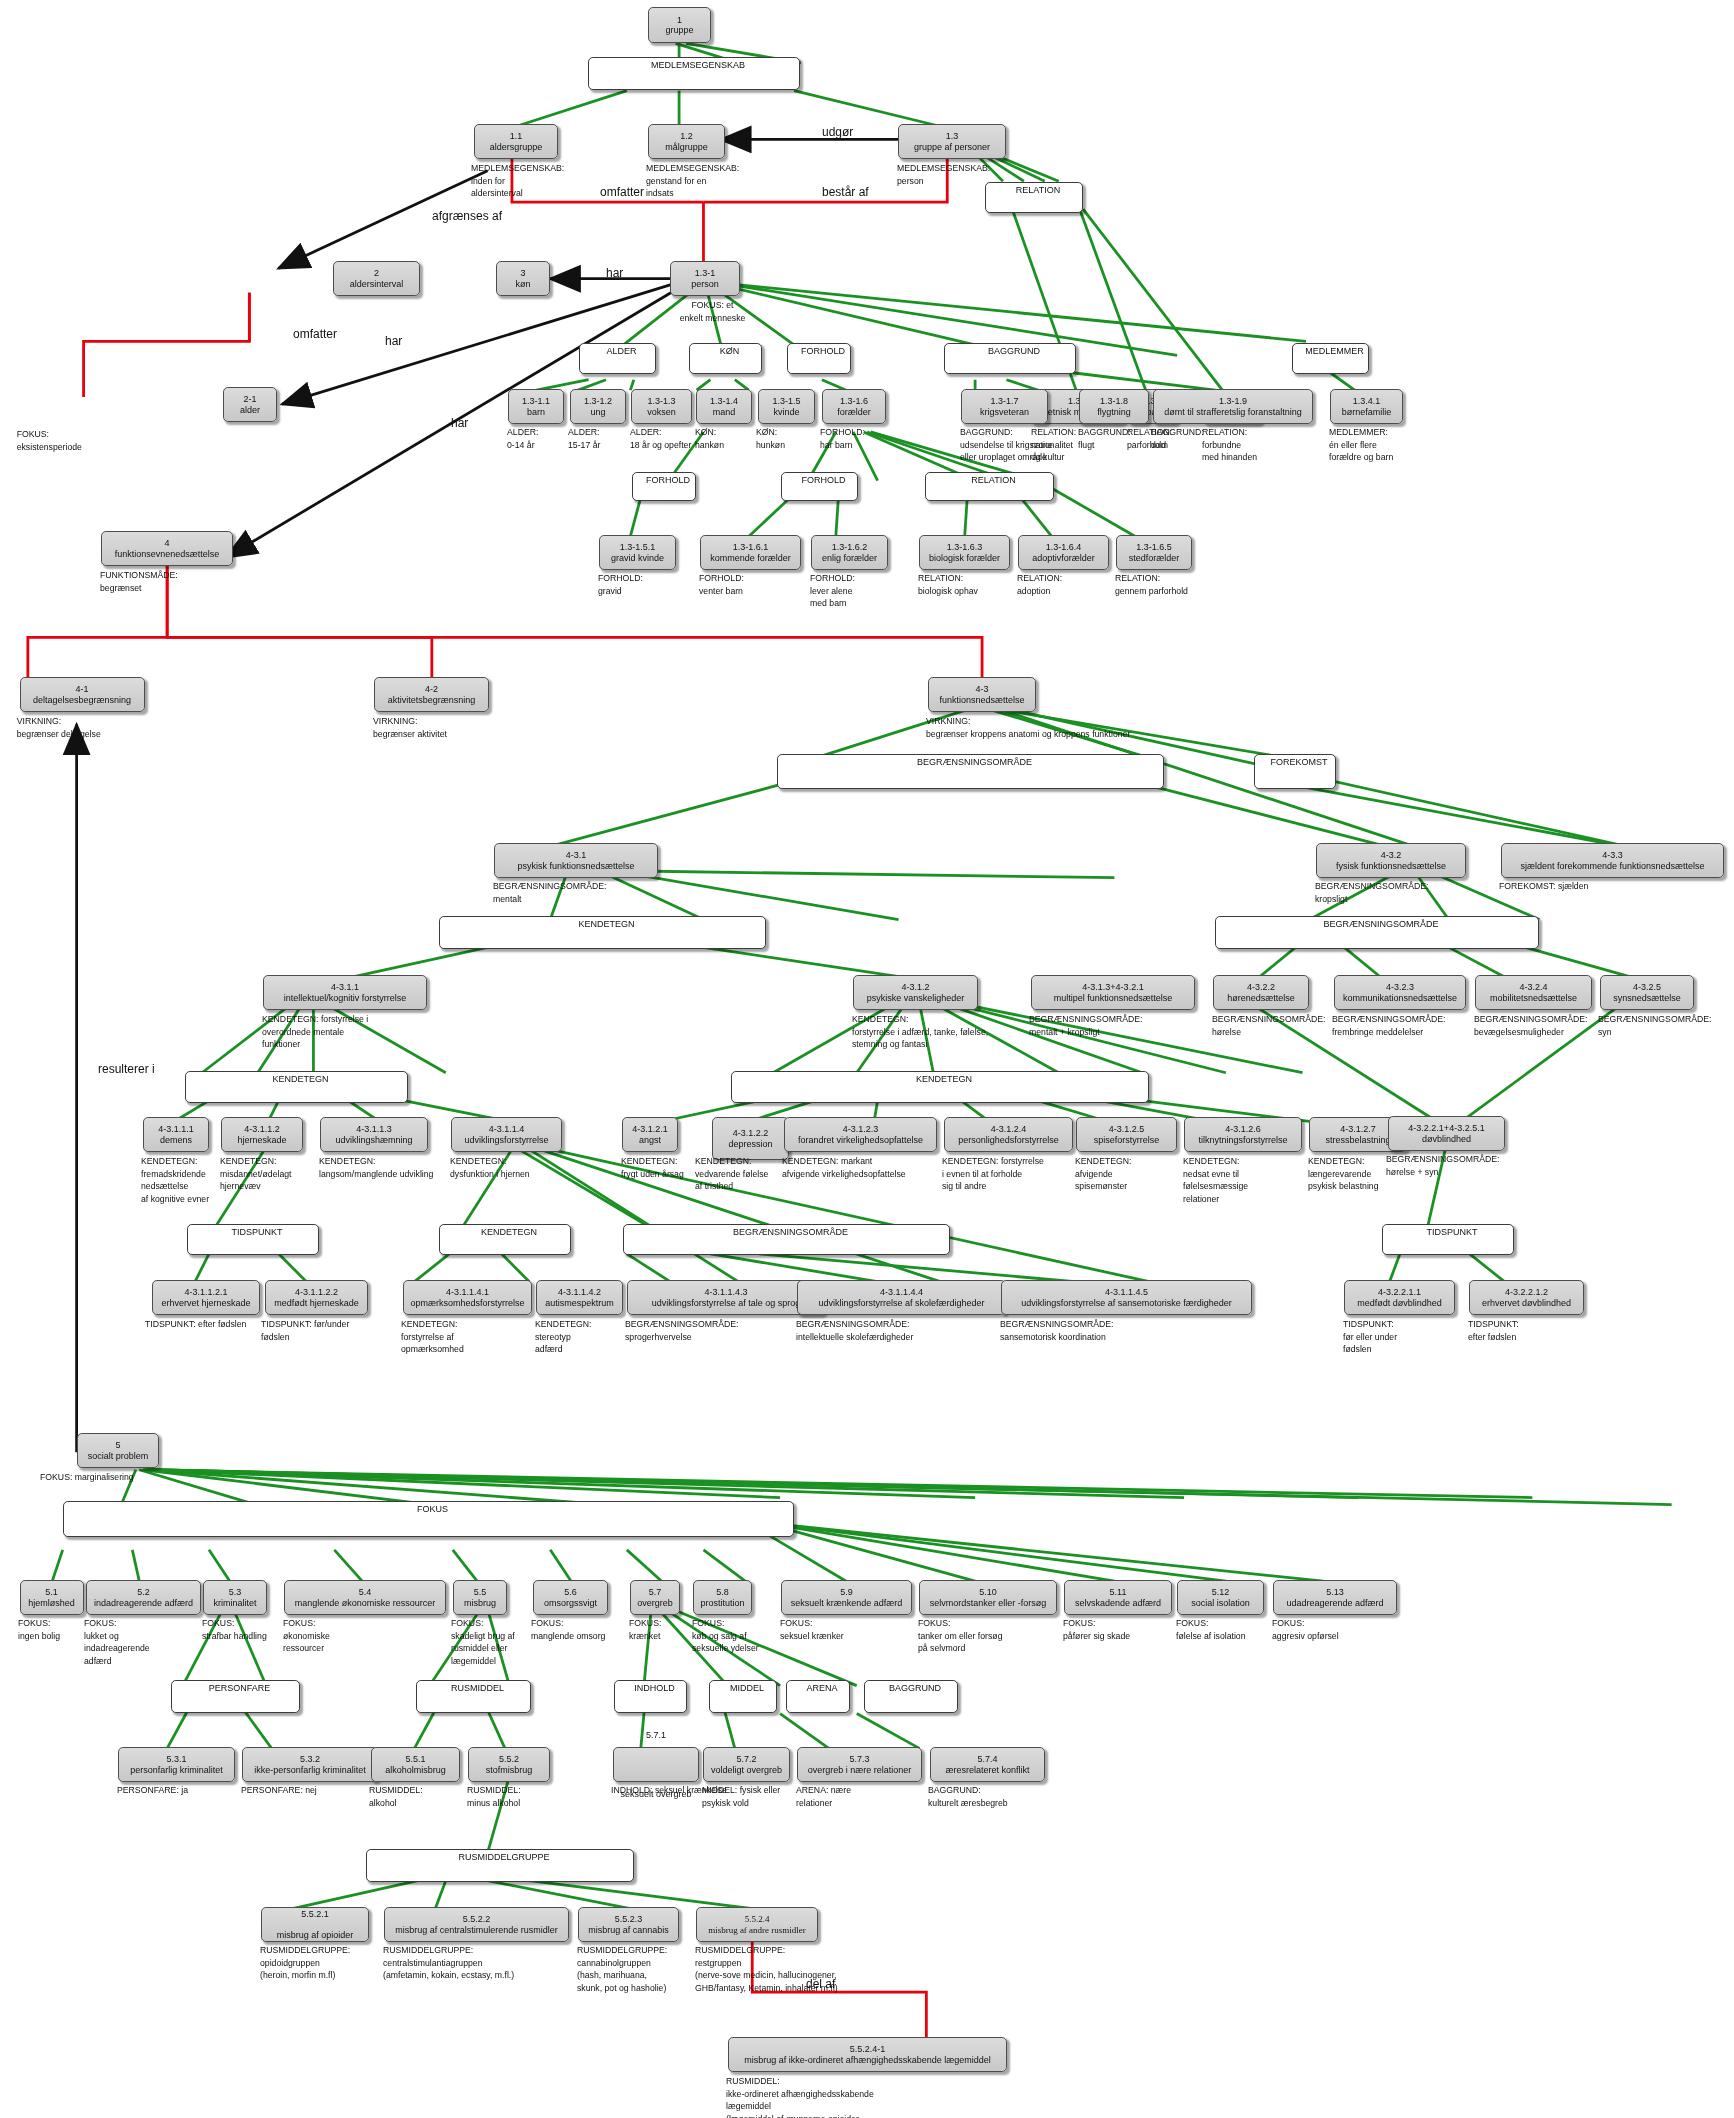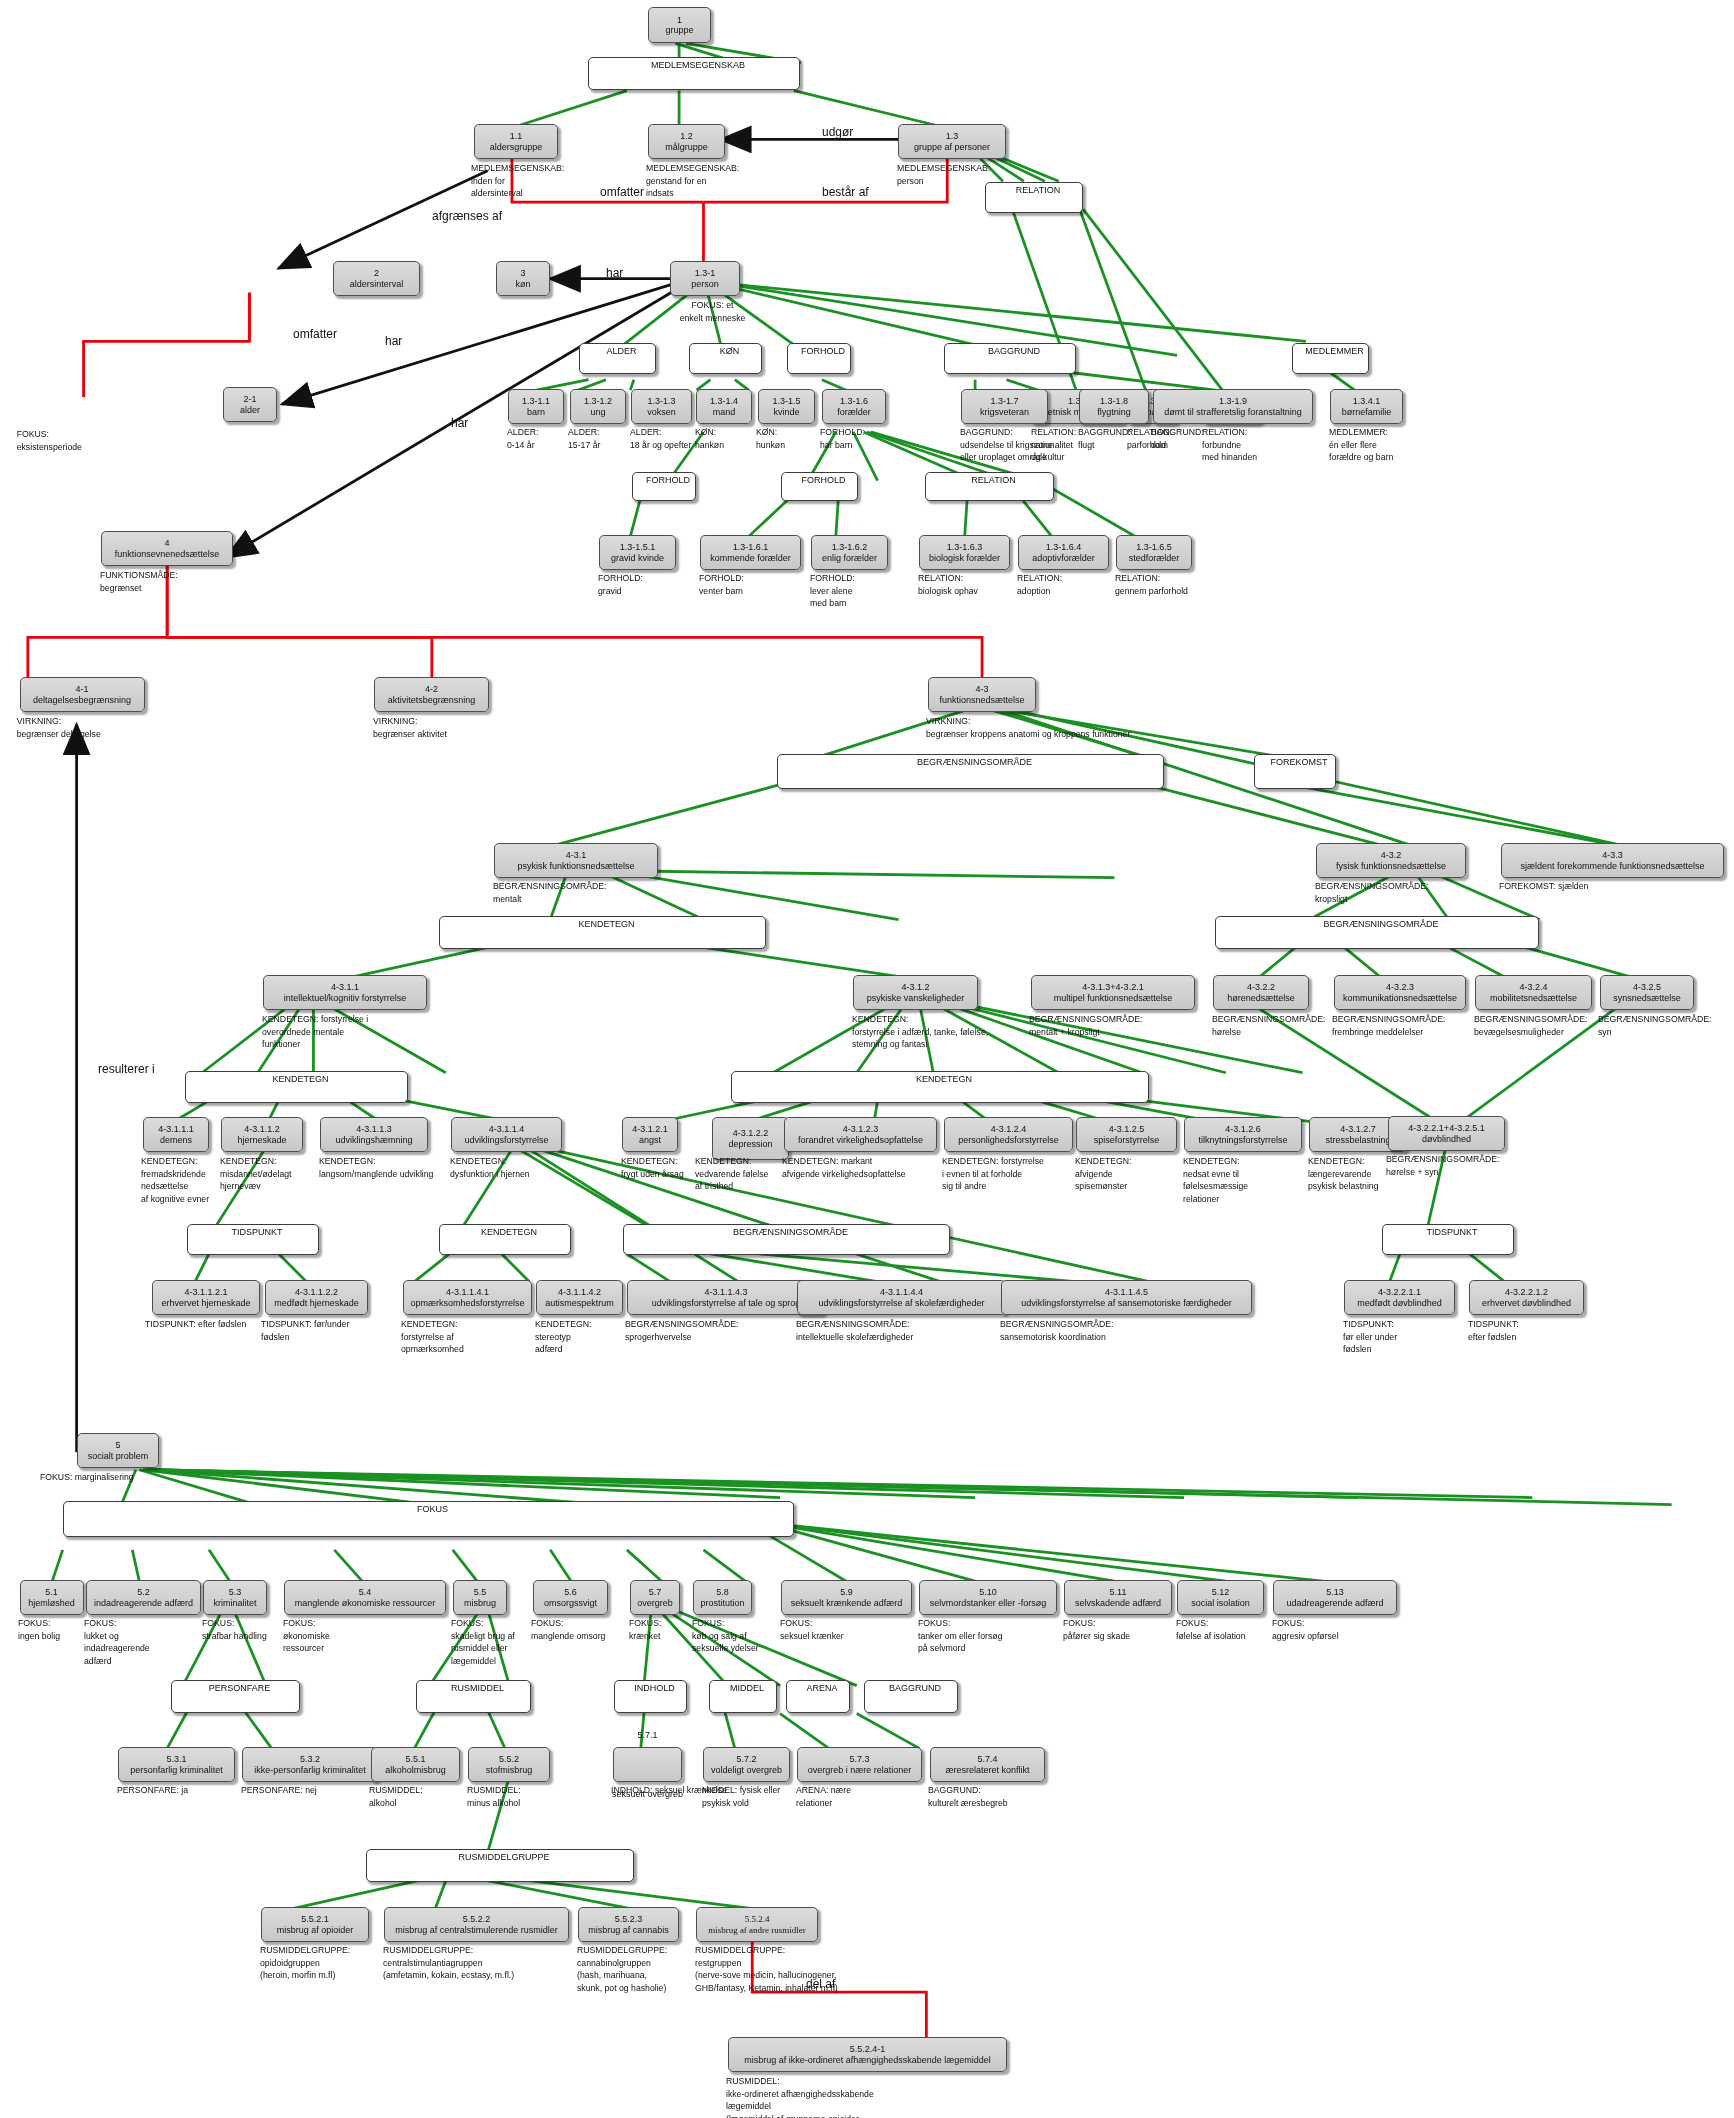--- a/index.html
+++ b/index.html
@@ -661,37 +661,37 @@
   <span class="lbl">ikke-personfarlig kriminalitet</span>
 </div>
 <div class="node" style="left:371px;top:1747px;width:89px;height:35px;">
   <span class="id">5.5.1</span>
   <span class="lbl">alkoholmisbrug</span>
 </div>
 <div class="node" style="left:468px;top:1747px;width:82px;height:35px;">
   <span class="id">5.5.2</span>
   <span class="lbl">stofmisbrug</span>
 </div>
-<div class="node" style="left:613px;top:1747px;width:69px;height:35px;gap:48px;">
+<div class="node" style="left:613px;top:1747px;width:86px;height:35px;gap:48px;">
   <span class="id">5.7.1</span>
   <span class="lbl">seksuelt overgreb</span>
 </div>
 <div class="node" style="left:703px;top:1747px;width:87px;height:35px;">
   <span class="id">5.7.2</span>
   <span class="lbl">voldeligt overgreb</span>
 </div>
 <div class="node" style="left:797px;top:1747px;width:125px;height:35px;">
   <span class="id">5.7.3</span>
   <span class="lbl">overgreb i nære relationer</span>
 </div>
 <div class="node" style="left:930px;top:1747px;width:115px;height:35px;">
   <span class="id">5.7.4</span>
   <span class="lbl">æresrelateret konflikt</span>
 </div>
-<div class="node" style="left:261px;top:1907px;width:108px;height:35px;">
+<div class="node" style="left:261px;top:1907px;width:108px;height:35px;justify-content:space-between;">
   <span class="id">5.5.2.1</span>
   <span class="lbl">misbrug af opioider</span>
 </div>
 <div class="node" style="left:384px;top:1907px;width:185px;height:35px;">
   <span class="id">5.5.2.2</span>
   <span class="lbl">misbrug af centralstimulerende rusmidler</span>
 </div>
 <div class="node" style="left:578px;top:1907px;width:101px;height:35px;">
   <span class="id">5.5.2.3</span>
   <span class="lbl">misbrug af cannabis</span>

